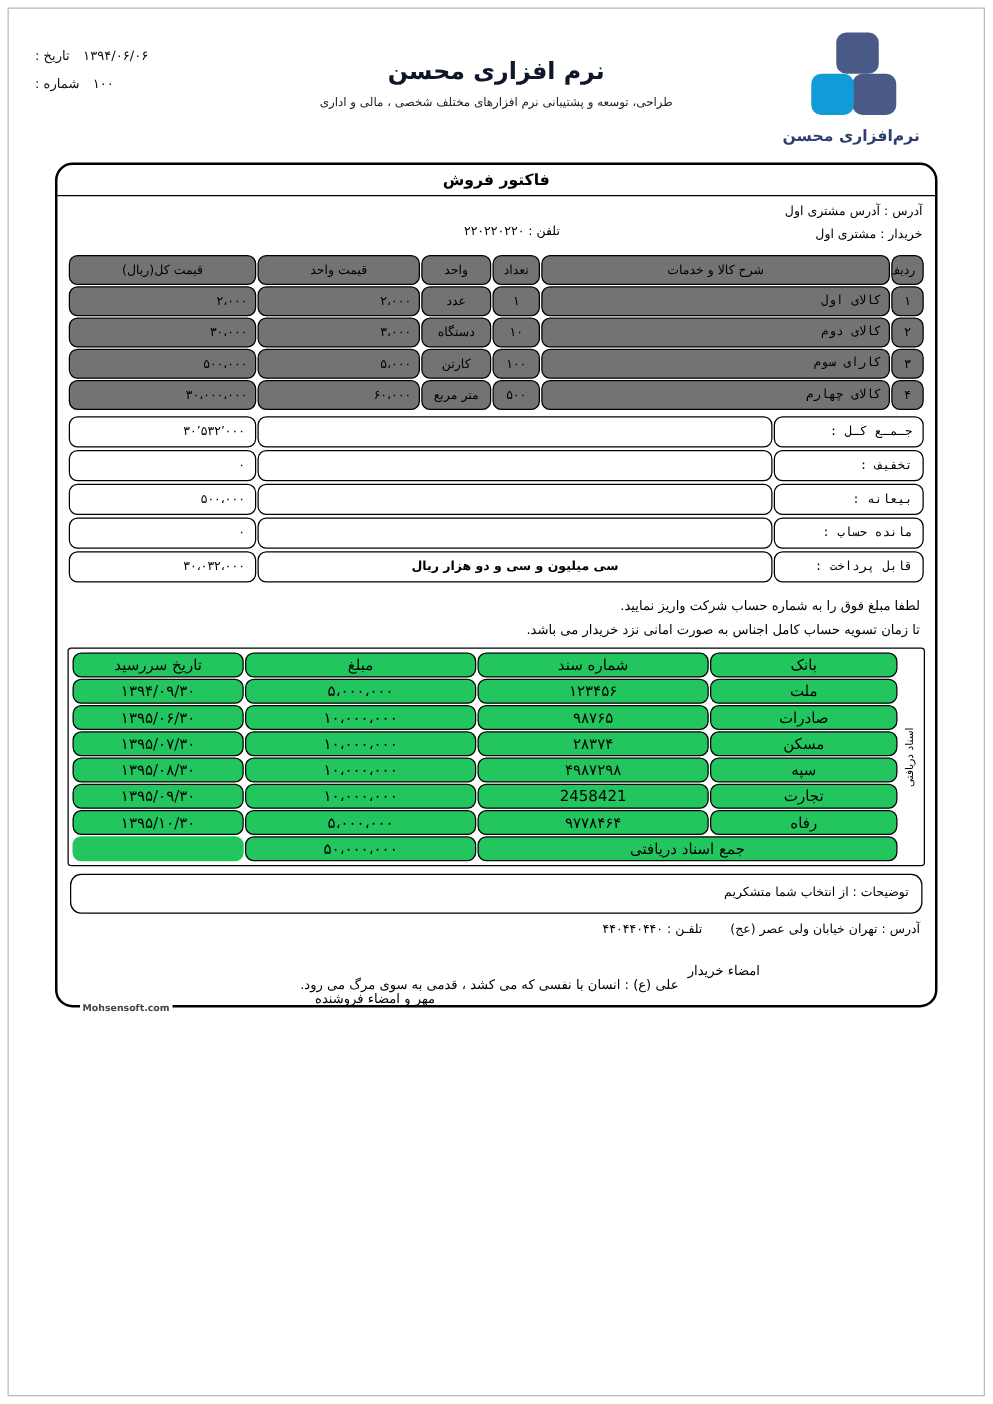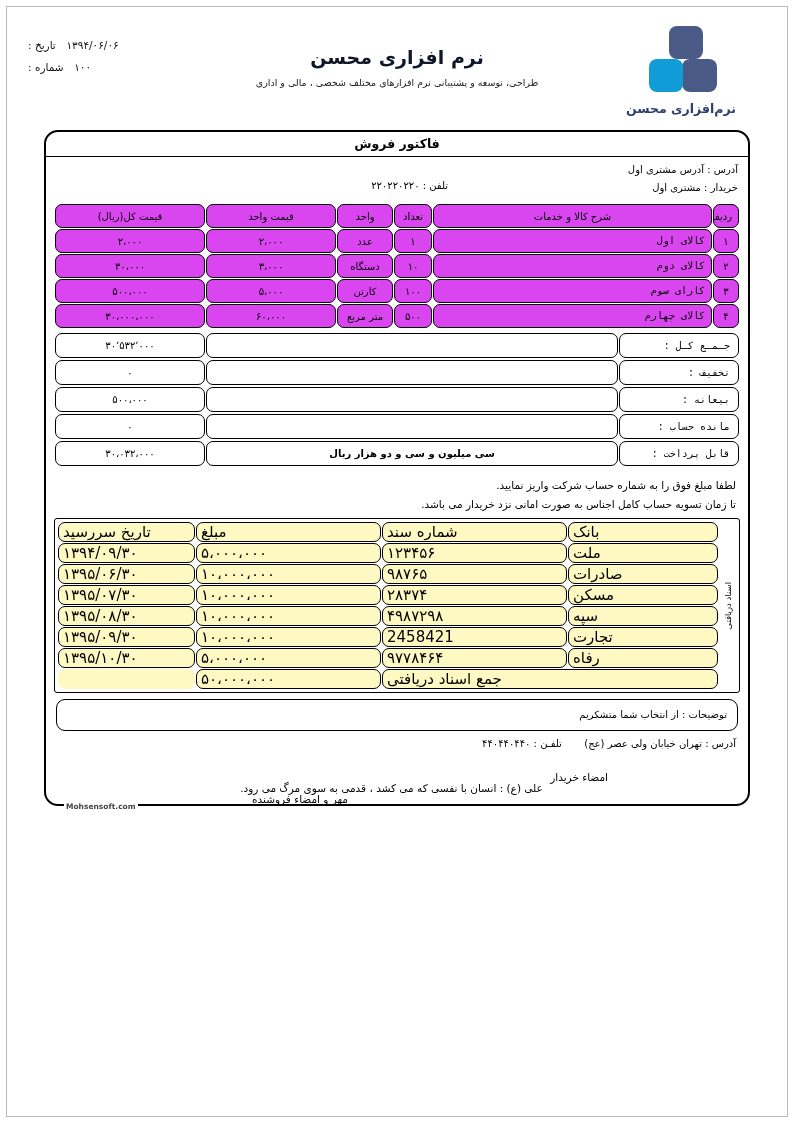--- a/index.html
+++ b/index.html
@@ -137,28 +137,28 @@
     width: 100%;
     table-layout: fixed;
   }
   table.grid td, table.grid th {
     border: 1.1px solid #000;
     border-radius: 7px;
     height: 22px;
     font-size: 10px;
     font-weight: normal;
     padding: 0 6px;
-    background: #d946ef;
+    background: #737373;
     overflow: hidden;
     white-space: nowrap;
   }
   .items-wrap { padding: 0 8px; }
   .c-center { text-align: center; font-weight: bold; }
   .c-right  { text-align: right; font-family: Liberation Mono, monospace; }
-  .c-left   { text-align: center; }
+  .c-left   { text-align: right; }
   thead td { text-align: center; }
 
   
   .totals-wrap { padding: 2px 8px 0 8px; }
   table.totals {
     border-collapse: separate;
     border-spacing: 1px 2px;
     width: 100%;
     table-layout: fixed;
   }
@@ -210,24 +210,24 @@
   table.bank {
     border-collapse: separate;
     border-spacing: 1px 1px;
     width: 100%;
     table-layout: fixed;
   }
   table.bank td {
     border: 1.1px solid #000;
     border-radius: 7px;
     height: 18px;
-    font-size: 15px;
-    text-align: left;
+    font-size: 12px;
+    text-align: center;
     padding: 0 4px;
-    background: #fef9c3;
+    background: #22c55e;
     white-space: nowrap;
   }
   table.bank td.blank { border: none; }
 
   
   .desc-box {
     margin: 6px 10px 0 10px;
     border: 1.2px solid #000;
     border-radius: 9px;
     height: 30px;

